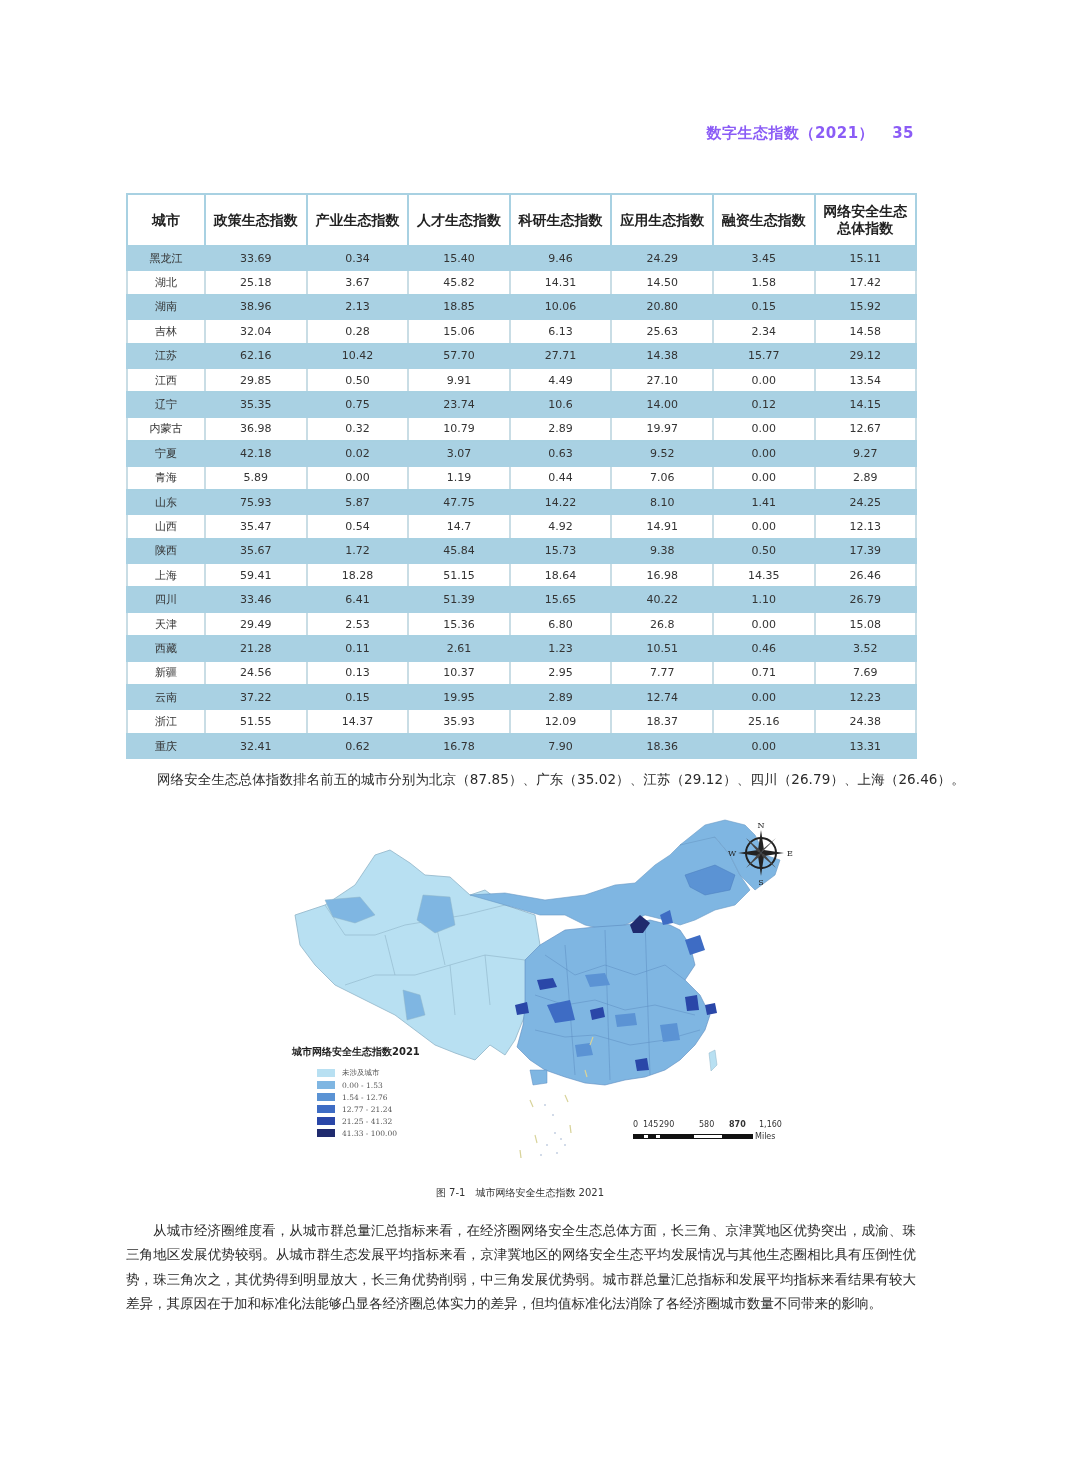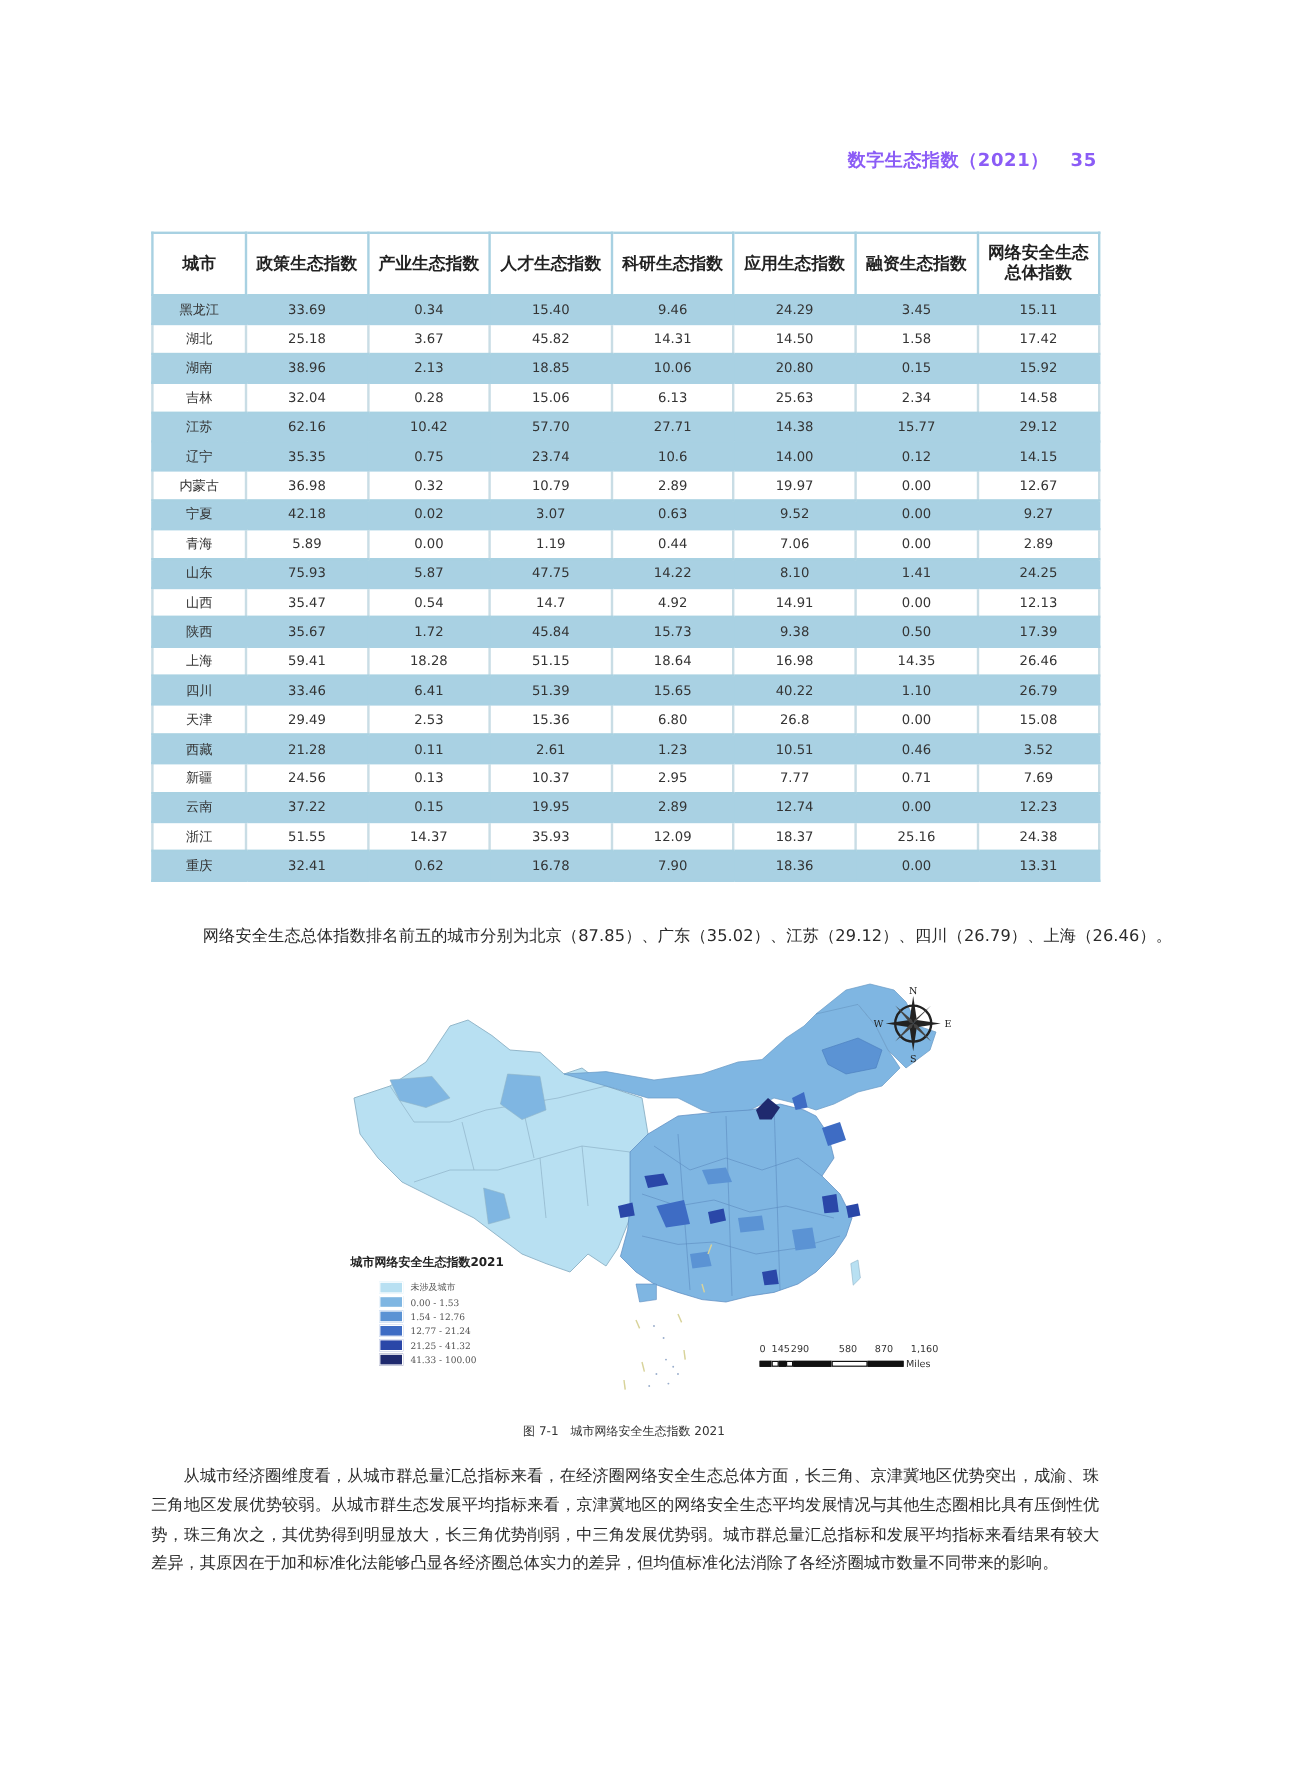--- a/index.html
+++ b/index.html
@@ -31,21 +31,20 @@
     border: 2px solid #a8d1e2; padding: 0;
   }
   .data-table tr.odd td { background: #a9d1e3; border-color: #a9d1e3; }
   .data-table tr.even td { background: #ffffff; border-color: #a8d1e2; border-left: 2px solid #c9dde5; border-right: 2px solid #c9dde5; }
   .data-table col.c0 { width: 78px; }
   .data-table col.cn { width: 101.6px; }
 
   .summary-line {
     position: absolute; top: 771px; left: 157px; font-size: 13.5px; color: #2a2a2a;
     letter-spacing: 0.1px;
-    margin-left: 12px;
   }
 
   .map-figure { position: absolute; top: 815px; left: 285px; width: 520px; height: 350px; }
   .map-svg { position: absolute; left: 0; top: 0; }
 
   .compass { position: absolute; top: 820px; left: 728px; width: 66px; height: 66px; }
 
   .legend { position: absolute; top: 1045px; left: 292px; }
   .legend-title { font-size: 10px; font-weight: bold; color: #222; margin-bottom: 8px; }
   .legend-items { margin-left: 24px; }
@@ -146,20 +145,30 @@
       </tr>
       <tr class="odd">
         <td>江苏</td>
         <td>62.16</td>
         <td>10.42</td>
         <td>57.70</td>
         <td>27.71</td>
         <td>14.38</td>
         <td>15.77</td>
         <td>29.12</td>
+      </tr>
+      <tr class="even">
+        <td>江西</td>
+        <td>29.85</td>
+        <td>0.50</td>
+        <td>9.91</td>
+        <td>4.49</td>
+        <td>27.10</td>
+        <td>0.00</td>
+        <td>13.54</td>
       </tr>
       <tr class="odd">
         <td>辽宁</td>
         <td>35.35</td>
         <td>0.75</td>
         <td>23.74</td>
         <td>10.6</td>
         <td>14.00</td>
         <td>0.12</td>
         <td>14.15</td>
@@ -419,21 +428,21 @@
       </div>
     </div>
 </div>
 
 <div class="scale-bar">
   <div class="scale-ticks" id="scale-ticks">
       <span style="left: 0px;">0</span>
       <span style="left: 10px;">145</span>
       <span style="left: 26px;">290</span>
       <span style="left: 66px;">580</span>
-      <span style="left: 96px;">870</span>
+      <span style="left: 96px; font-weight: bold;">870</span>
       <span style="left: 126px;">1,160</span>
     </div>
   <div class="scale-row">
     <div class="scale-seg" style="width:10px;background:#111"></div>
     <div class="scale-seg" style="width:6px;background:#fff"></div>
     <div class="scale-seg" style="width:6px;background:#111"></div>
     <div class="scale-seg" style="width:6px;background:#fff"></div>
     <div class="scale-seg" style="width:32px;background:#111"></div>
     <div class="scale-seg" style="width:30px;background:#fff"></div>
     <div class="scale-seg" style="width:30px;background:#111"></div>

